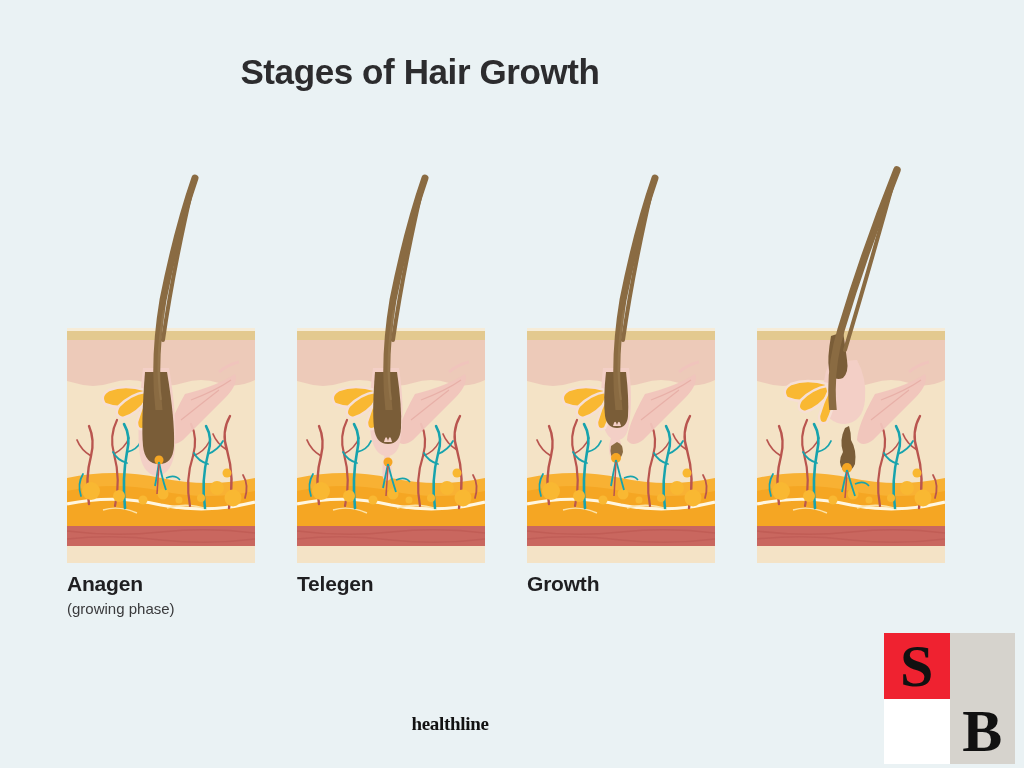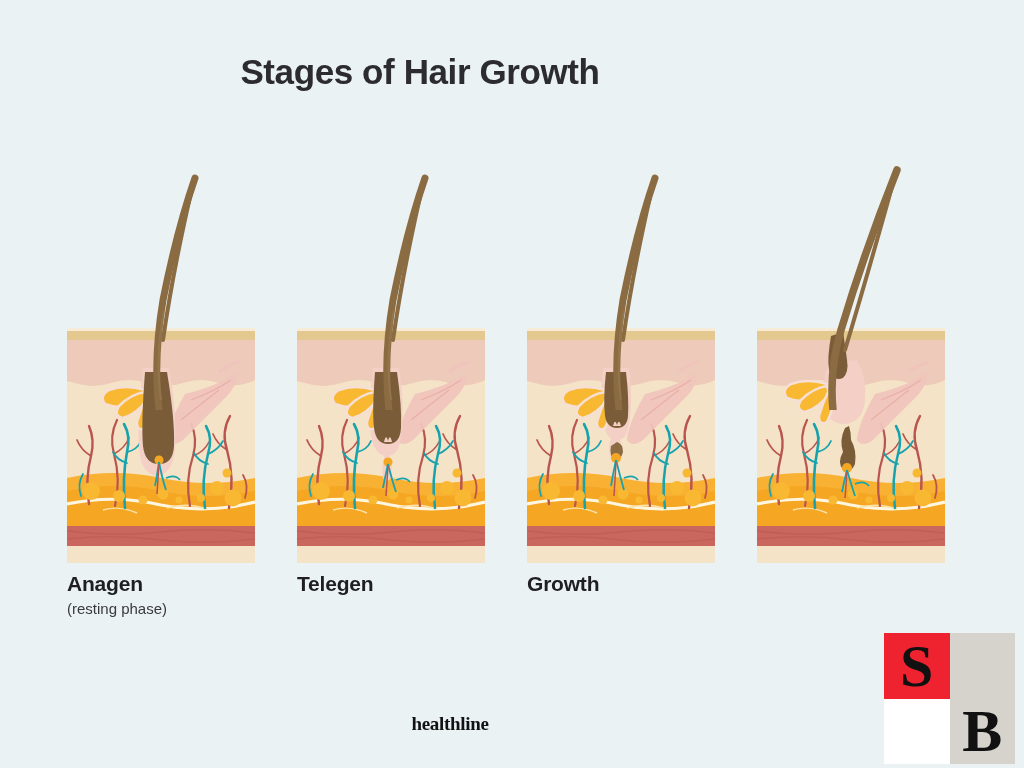--- a/index.html
+++ b/index.html
@@ -398,21 +398,21 @@
         <path d="M76,250 Q72,210 84,170 Q108,90 140,10" stroke="#8a6b42" stroke-width="7.5" fill="none" stroke-linecap="round"></path>
         <path d="M88,190 Q112,110 138,16" stroke="#8a6b42" stroke-width="4" fill="none" stroke-linecap="round"></path>
       </svg>
     </div>
 
   </div>
 
   <div class="captions">
     <div class="caption">
       <div class="cap-title">Anagen</div>
-      <div class="cap-sub">(resting phase)</div>
+      <div class="cap-sub">(growing phase)</div>
     </div>
     <div class="caption">
       <div class="cap-title">Telegen</div>
     </div>
     <div class="caption">
       <div class="cap-title">Growth</div>
     </div>
     <div class="caption">
     </div>
   </div>

